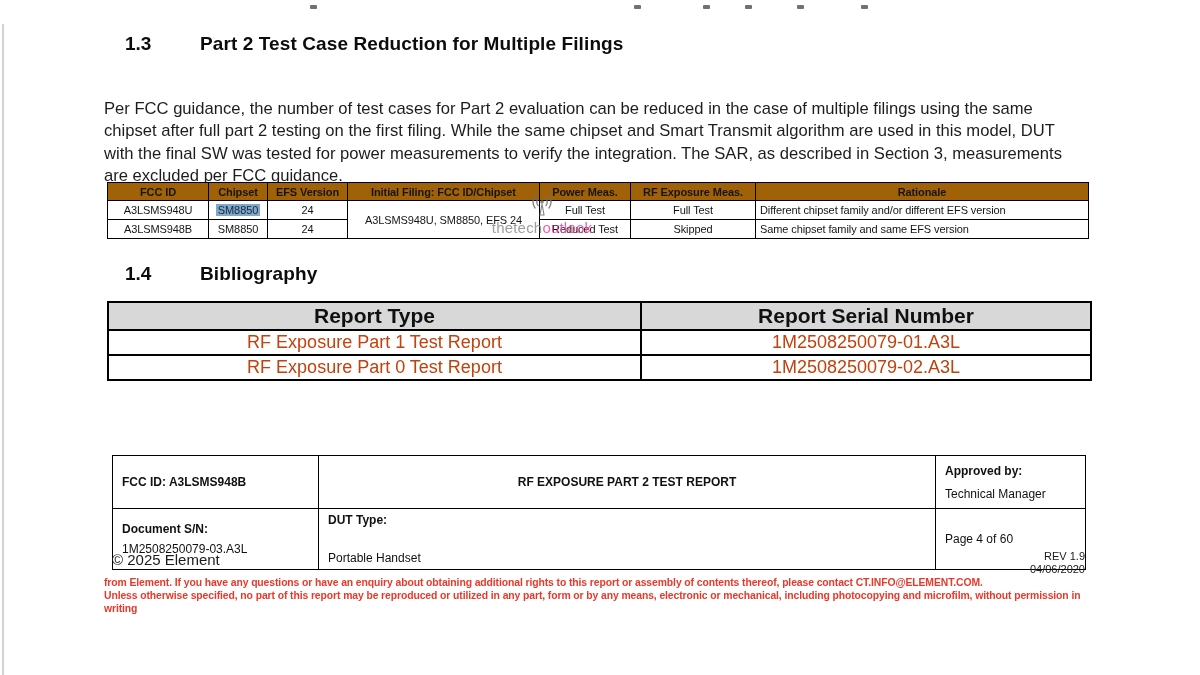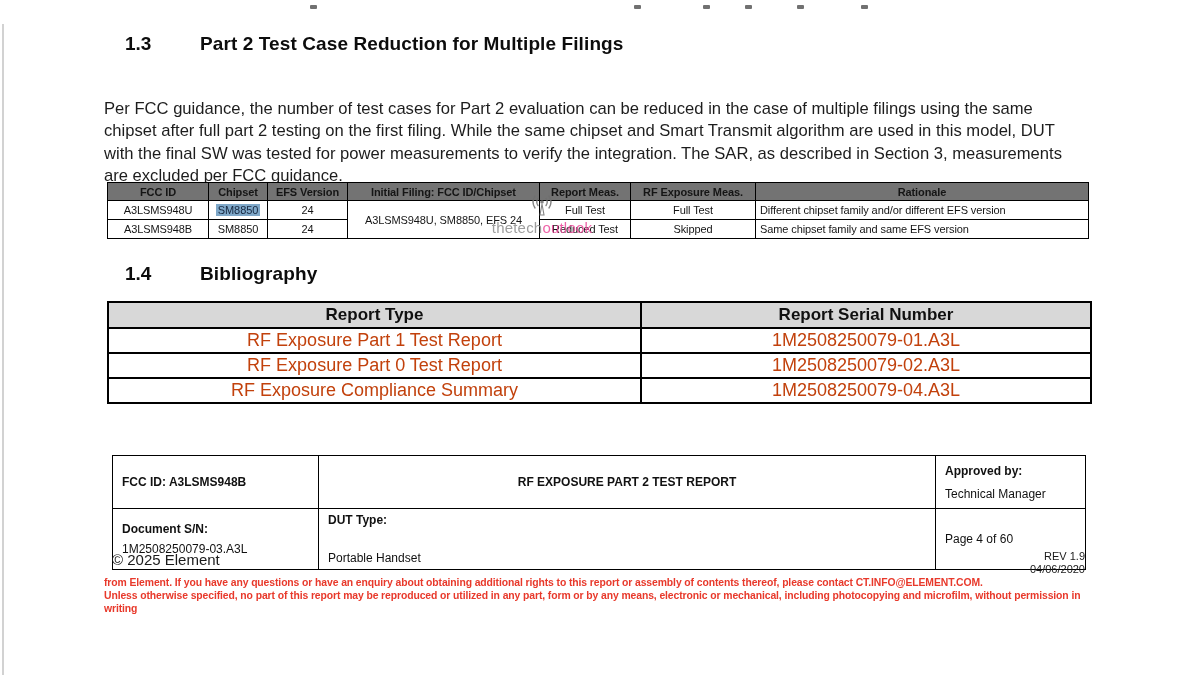--- a/index.html
+++ b/index.html
@@ -33,42 +33,42 @@
   
   table.t1 {
     position:absolute; left:107px; top:182px; width:981px;
     border-collapse:collapse; table-layout:fixed;
   }
   .t1 th, .t1 td {
     border:1.6px solid #000; padding:0 2px;
     font-size:11px; text-align:center; color:#151515;
     white-space:nowrap; overflow:hidden; letter-spacing:-.1px;
   }
-  .t1 th { background:#737373; font-weight:bold; height:18px; }
+  .t1 th { background:#a16207; font-weight:bold; height:18px; }
   .t1 td { height:19px; }
   .t1 td.rationale { text-align:left; padding-left:4px; }
   .t1 .hl { background:#7fa8c9; color:#16273f; padding:0 2px; }
 
   
   .watermark {
     position:absolute; left:450px; top:188px; width:184px;
     text-align:center; z-index:5; pointer-events:none; opacity:.85;
   }
   .watermark .wm-text { font-size:15px; margin-top:-3px; letter-spacing:.2px; }
   .wm-gray { color:#8d8d8d; }
   .wm-red { color:#ec4899; }
 
   
   table.t2 {
     position:absolute; left:107px; top:301px; width:983px;
     border-collapse:collapse; table-layout:fixed;
   }
   .t2 th {
     background:#d8d8d8; border:2px solid #000; height:26px;
-    font-size:17px; font-weight:bold; color:#101010;
+    font-size:21px; font-weight:bold; color:#101010;
   }
   .t2 td {
     border:2px solid #000; height:24px;
     font-size:18px; text-align:center; color:#c2410c;
   }
 
   
   table.t3 {
     position:absolute; left:112px; top:455px; width:973px;
     border-collapse:collapse; table-layout:fixed;
@@ -123,21 +123,21 @@
         <col style="width:91px">
         <col style="width:125px">
       <col style="width:333px">
     </colgroup>
     <thead>
       <tr>
         <th>FCC ID</th>
         <th>Chipset</th>
         <th>EFS Version</th>
         <th>Initial Filing: FCC ID/Chipset</th>
-        <th>Report Meas.</th>
+        <th>Power Meas.</th>
         <th>RF Exposure Meas.</th>
         <th>Rationale</th>
       </tr>
     </thead>
     <tbody>
       <tr>
         <td>A3LSMS948U</td>
         <td><span class="hl">SM8850</span></td>
         <td>24</td>
         <td rowspan="2">A3LSMS948U, SM8850, EFS 24</td>
@@ -185,24 +185,20 @@
       </tr>
     </thead>
     <tbody>
       <tr>
         <td>RF Exposure Part 1 Test Report</td>
         <td>1M2508250079-01.A3L</td>
       </tr>
       <tr>
         <td>RF Exposure Part 0 Test Report</td>
         <td>1M2508250079-02.A3L</td>
-      </tr>
-      <tr>
-        <td>RF Exposure Compliance Summary</td>
-        <td>1M2508250079-04.A3L</td>
       </tr>
     </tbody>
   </table>
 
   <table class="t3">
     <colgroup>
         <col style="width:206px">
         <col style="width:617px">
         <col style="width:150px">
       </colgroup>

